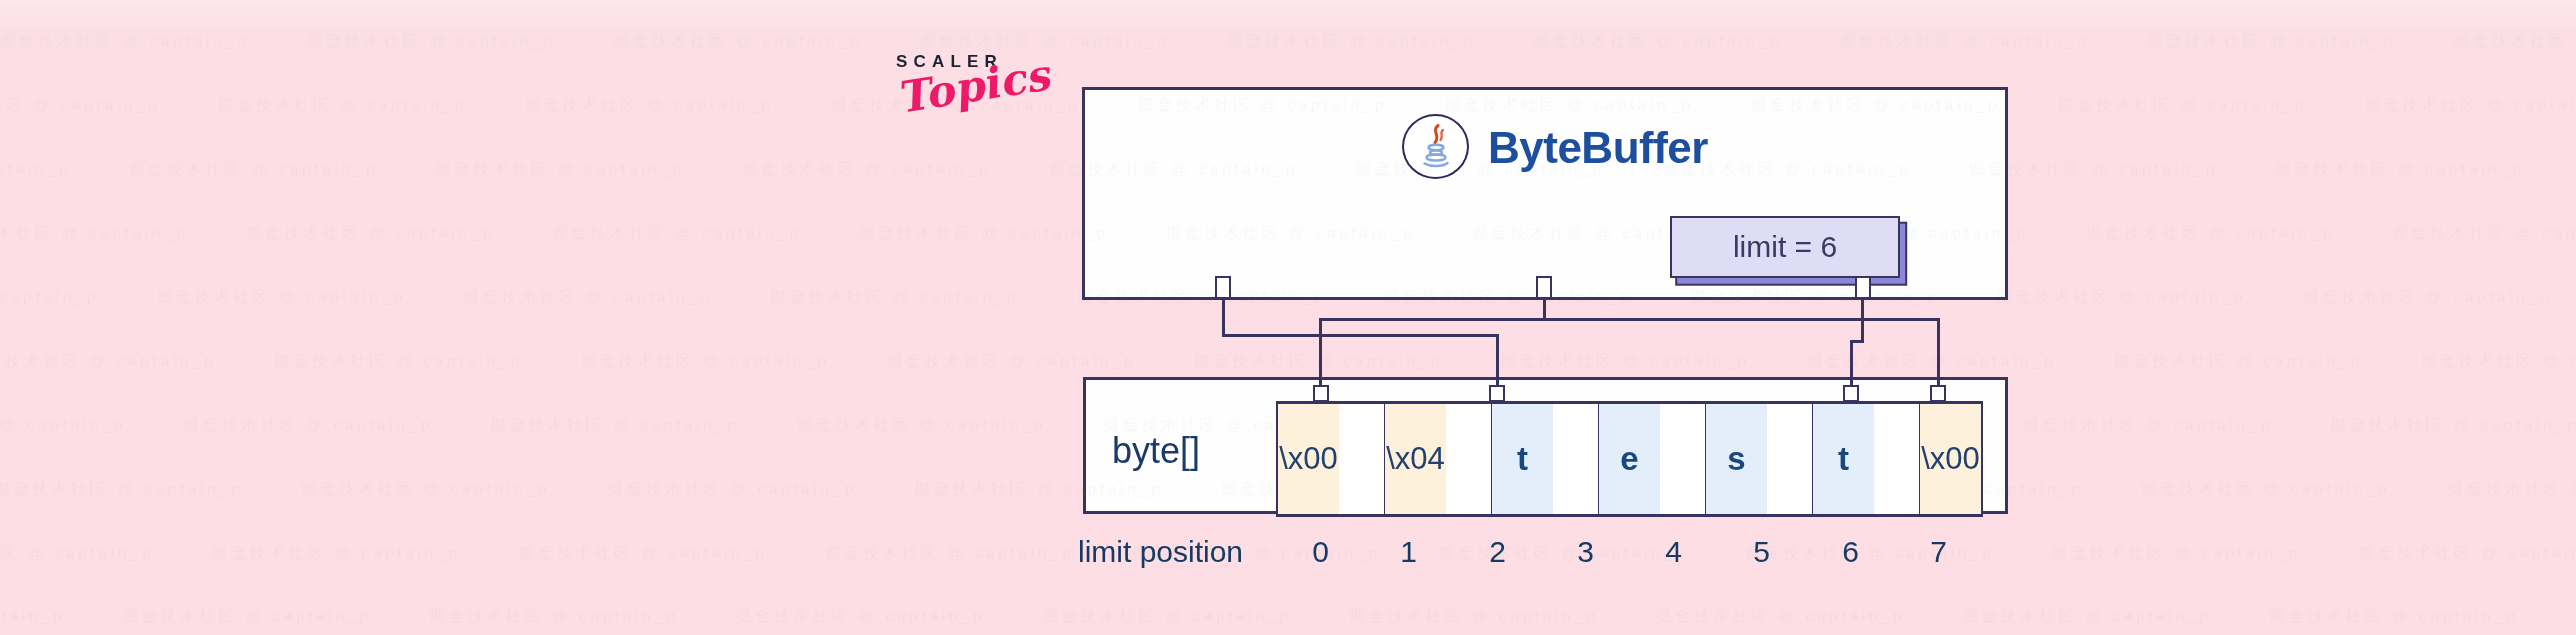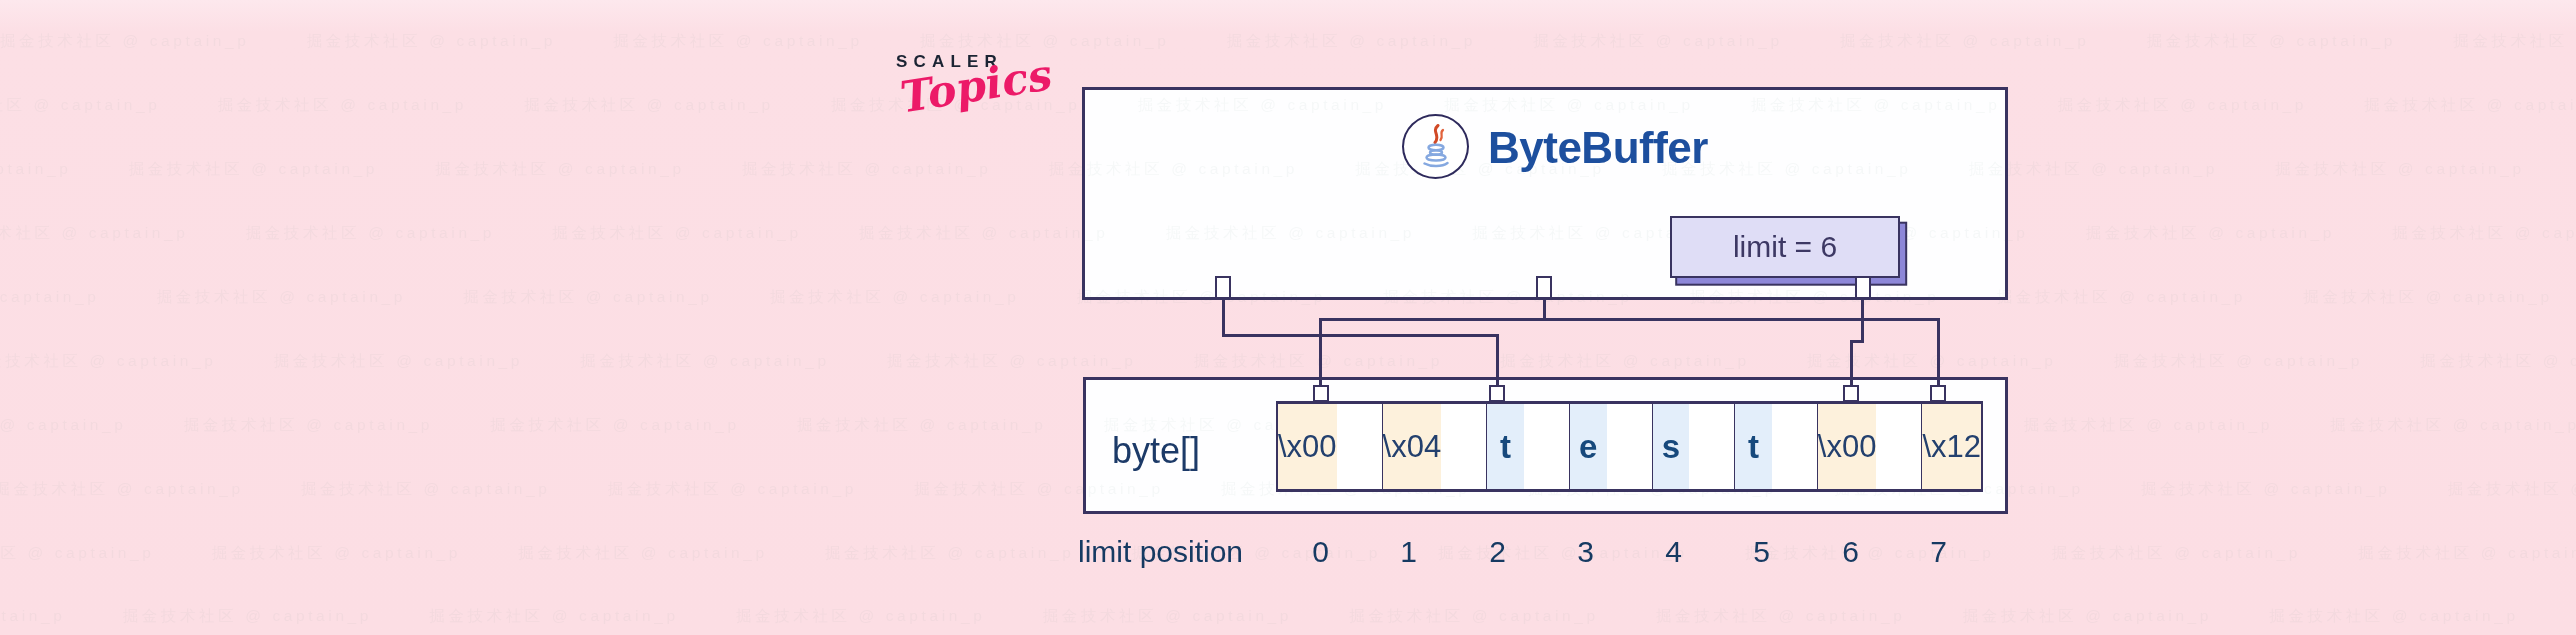--- a/index.html
+++ b/index.html
@@ -77,21 +77,21 @@
     position:absolute;width:15.5px;background:#fff;border:2.1px solid var(--navy);z-index:6;
   }
   .port-box{top:276px;height:23px;}
   .port-byte{top:385px;height:16.5px;}
   
   .array-label{
     position:absolute;left:1112px;top:430px;z-index:5;
     font-size:36px;color:#1c3a68;
   }
   .byte-strip{
-    position:absolute;left:1276px;top:401px;width:707px;height:91px;z-index:5;
+    position:absolute;left:1276px;top:401px;width:707px;height:116px;z-index:5;
     border:2.6px solid var(--navy);border-top-width:3.6px;border-bottom-width:3.6px;
     display:flex;background:#fff;
   }
   .cell{
     flex:1;display:flex;align-items:center;justify-content:center;
     font-size:31px;color:var(--cell-text);
   }
   .cell + .cell{border-left:1.5px solid var(--navy);margin-left:45px;}
   .cell.hex{background:var(--cell-cream);}
   .cell.char{background:var(--cell-blue);color:var(--char-text);font-weight:600;font-size:33px;}
@@ -172,21 +172,20 @@
   <div class="port port-byte" style="left:1930px"></div>
 
   <div class="byte-strip">
       <div class="cell hex">\x00</div>
       <div class="cell hex">\x04</div>
       <div class="cell char">t</div>
       <div class="cell char">e</div>
       <div class="cell char">s</div>
       <div class="cell char">t</div>
       <div class="cell hex">\x00</div>
-      <div class="cell hex">\x12</div>
     </div>
 
   <div class="axis-label">limit position</div>
   <div id="digits-row">
       <span class="pos-digit" style="left: 1300px;">0</span>
       <span class="pos-digit" style="left: 1388px;">1</span>
       <span class="pos-digit" style="left: 1477px;">2</span>
       <span class="pos-digit" style="left: 1565px;">3</span>
       <span class="pos-digit" style="left: 1653px;">4</span>
       <span class="pos-digit" style="left: 1741px;">5</span>

